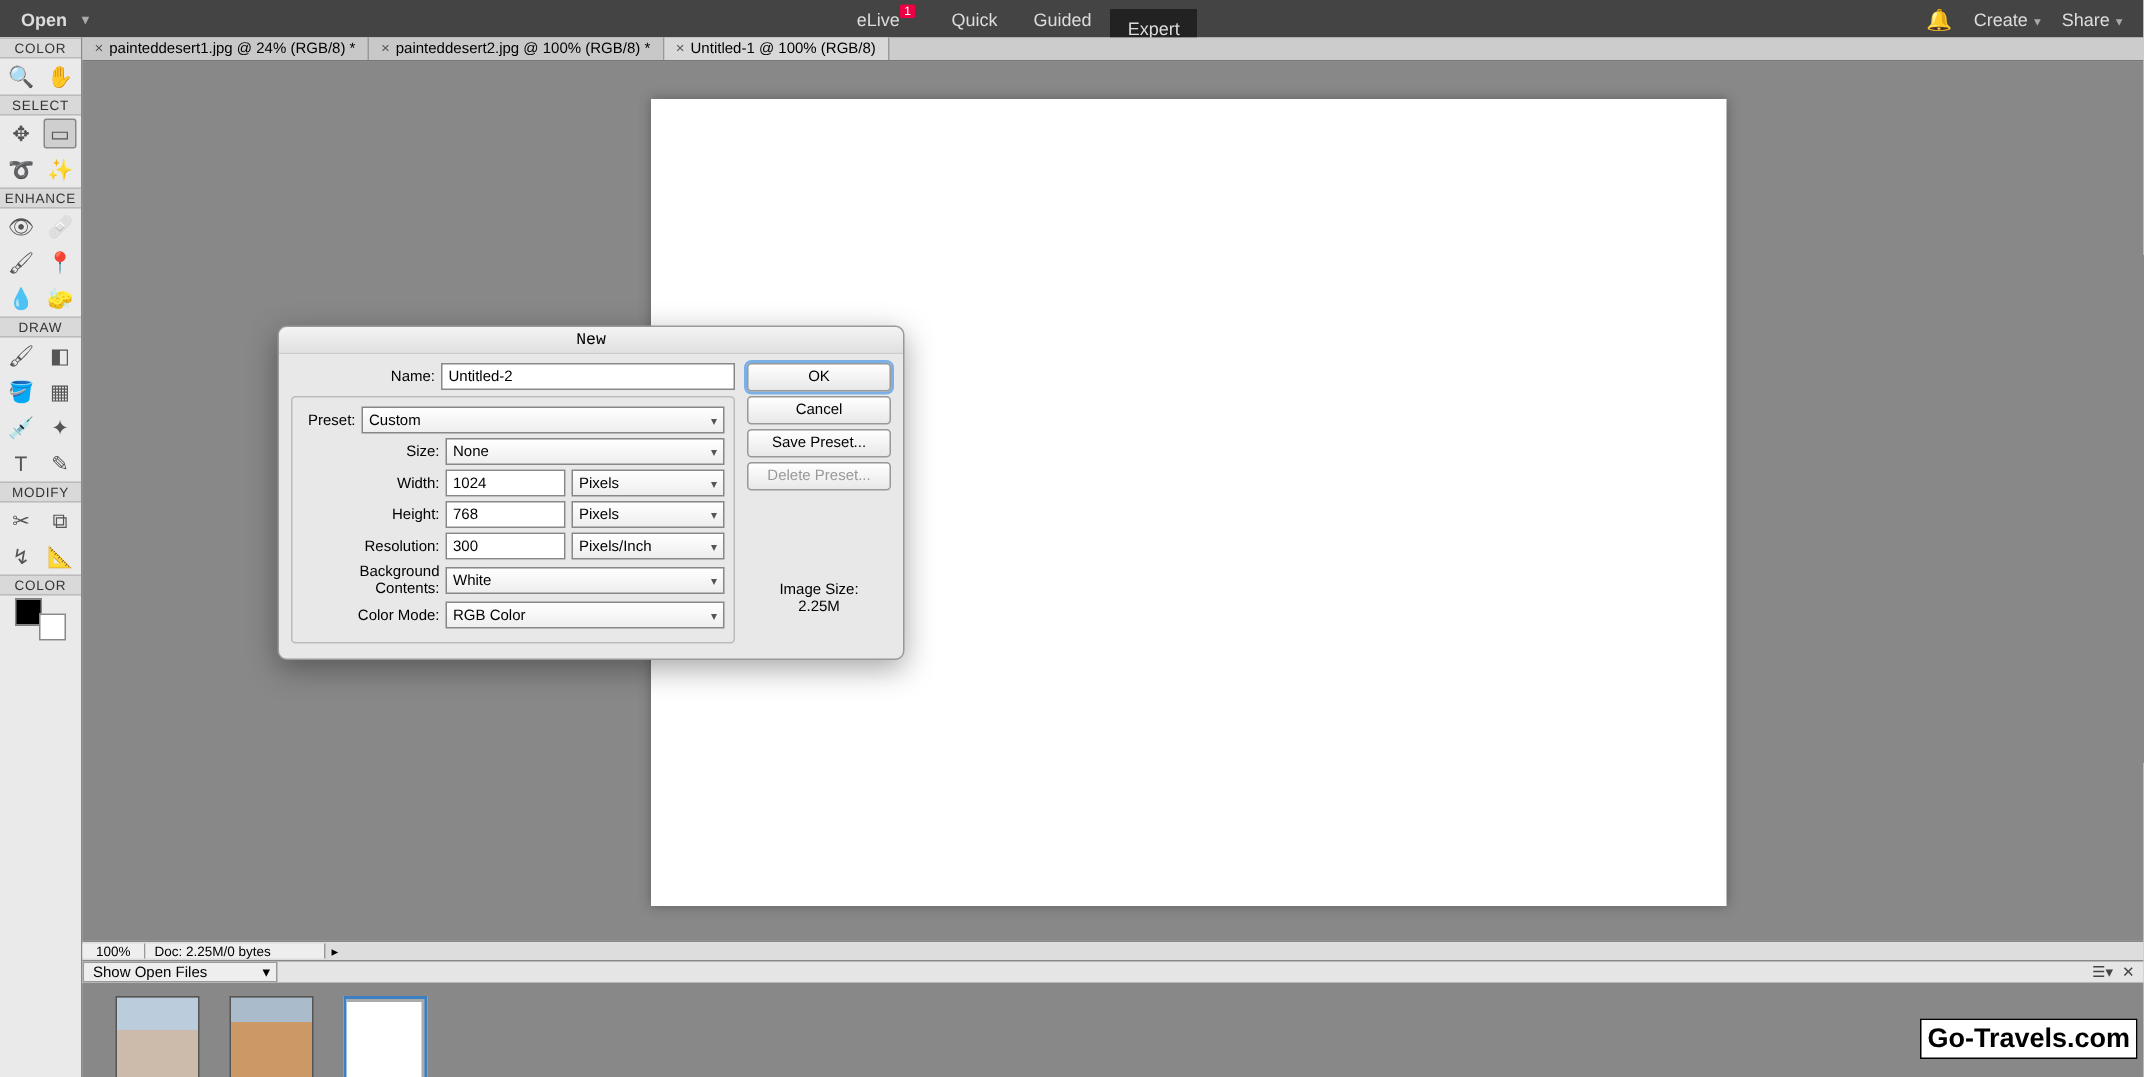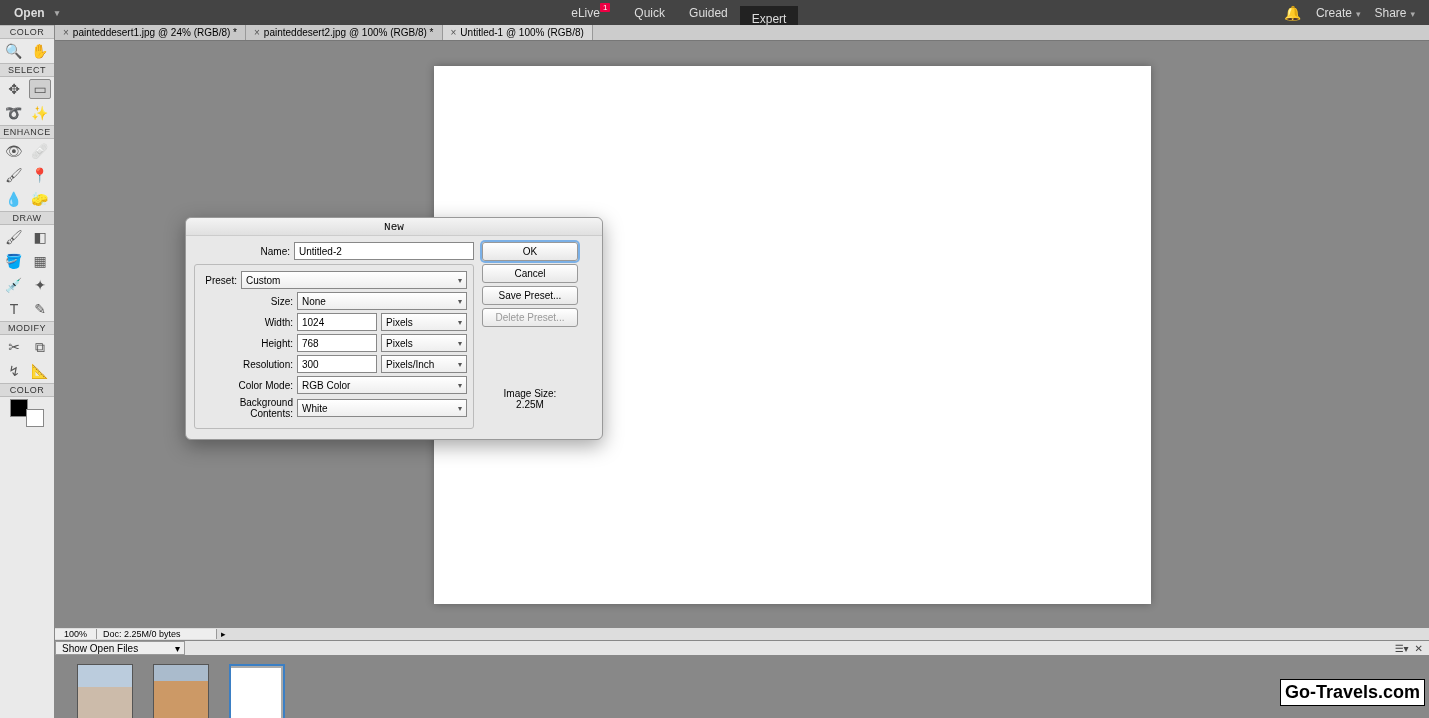--- a/index.html
+++ b/index.html
@@ -37,21 +37,21 @@
 .statusbar .arrow { padding:0 4px;}
 .openfiles-bar { height:16px; background:#e5e5e5; border-top:1px solid #888; border-bottom:1px solid #888; display:flex; align-items:center; font-size:10px;}
 .openfiles-bar .lbl { width:130px; padding-left:6px; background:#eee; border:1px solid #999; height:14px; display:flex; align-items:center; justify-content:space-between; padding-right:4px;}
 .thumbs { height:62px; background:#888; display:flex; gap:20px; padding:8px 22px; align-items:flex-start;}
 .thumb { width:56px; height:56px; border:1px solid #555; background:#bca; position:relative;}
 .thumb.blank{ background:#fff; border:2px solid #3b7fc4; box-shadow: inset -6px 6px 0 -4px #aaa;}
 
 
 .dialog { position:absolute; left:130px; top:176px; width:418px; background:#e8e8e8; border:1px solid #999; border-radius:6px; box-shadow:0 6px 20px rgba(0,0,0,0.35); font-size:11px;}
 .dialog .titlebar { height:18px; text-align:center; font-size:11px; border-bottom:1px solid #ccc; line-height:18px; background:linear-gradient(#f4f4f4,#e0e0e0); border-radius:6px 6px 0 0;font-family:Liberation Mono, monospace;}
-.dialog .body { display:flex; padding:6px 24px 10px 8px; gap:8px;}
+.dialog .body { display:flex; padding:6px 8px 10px 8px; gap:8px;}
 .dialog .form { flex:1;}
 .dialog .btns { width:96px; display:flex; flex-direction:column; gap:3px;}
 .dbtn { height:19px; background:linear-gradient(#fff,#e8e8e8); border:1px solid #999; border-radius:3px; font-size:10px; display:flex; align-items:center; justify-content:center;}
 .dbtn.primary { box-shadow:0 0 0 2px #7bb0e6; }
 .dbtn.disabled { color:#999; }
 .imgsize { text-align:center; margin-top:58px; font-size:10px;}
 .frow { display:flex; align-items:center; margin-bottom:3px; gap:4px;}
 .frow label { width:96px; text-align:right; font-size:10px;}
 .frow input, .frow .drop { height:18px; border:1px solid #888; background:#fff; font-size:10px; padding:0 4px;}
 .frow .drop { display:flex; align-items:center; justify-content:space-between; background:linear-gradient(#fff,#eee);}
@@ -199,29 +199,29 @@
                   </div>
               </div>
               <div class="frow">
                 <label>Resolution:</label>
                 <input type="text" style="width: 80px;" value="300">
                 <div class="drop" style="flex:1">
                     <span>Pixels/Inch</span>
                   </div>
               </div>
               <div class="frow">
+                <label>Background Contents:</label>
+                <div class="drop" style="flex:1">
+                    <span>White</span>
+                  </div>
+              </div>
+              <div class="frow">
                 <label>Color Mode:</label>
                 <div class="drop" style="flex:1">
                     <span>RGB Color</span>
-                  </div>
-              </div>
-              <div class="frow">
-                <label>Background Contents:</label>
-                <div class="drop" style="flex:1">
-                    <span>White</span>
                   </div>
               </div>
             </div>
           </div>
           <div class="btns">
             <div class="dbtn primary">OK</div>
             <div class="dbtn">Cancel</div>
             <div class="dbtn">Save Preset...</div>
             <div class="dbtn disabled">Delete Preset...</div>
             <div class="imgsize">

